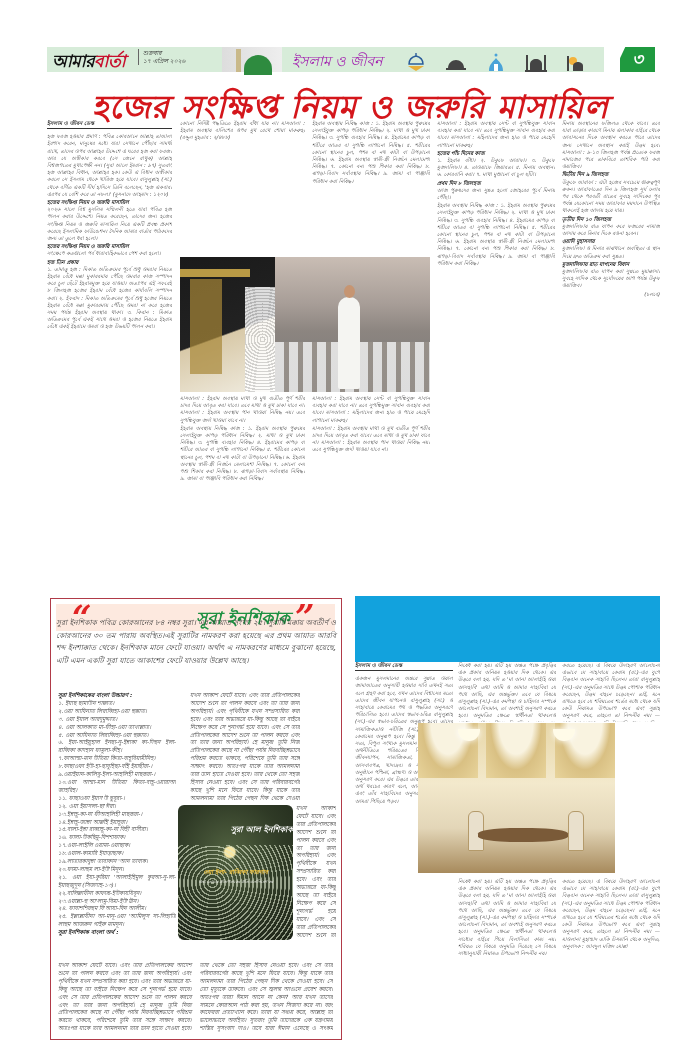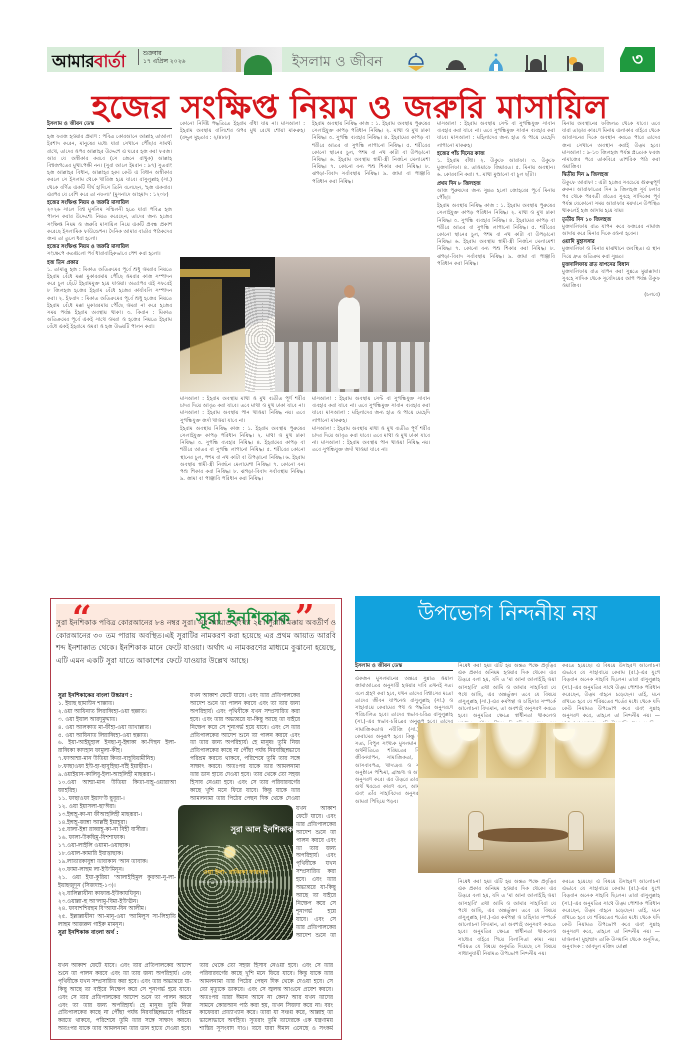--- a/index.html
+++ b/index.html
@@ -1,28 +1,28 @@
 <!DOCTYPE html>
 <html><head>
 <meta charset="utf-8">
 <style>
   html, body { margin:0; padding:0; background:#ffffff; }
   body { width:700px; height:1050px; position:relative; overflow:hidden;
          font-family:"DejaVu Sans", sans-serif; color:#222; }
-  .page { position:absolute; left:0; top:0; width:572px; height:1050px; }
+  .page { position:absolute; left:0; top:0; width:572px; height:1050px;font-style:italic; }
 
   
   .header { position:absolute; left:47px; top:47px; width:557px; height:25px; background:#d7ecd9; }
   .logo { position:absolute; left:52px; top:48px; font-weight:bold; font-size:17px; color:#111; letter-spacing:-0.5px; }
   .logo .r { color:#c8102e; }
   .dateblock { position:absolute; left:138px; top:49px; border-left:1px solid #666; padding-left:4px; font-size:6px; line-height:8px; color:#333; }
   .mosque-img { position:absolute; left:222px; top:47px; width:60px; height:25px; background:linear-gradient(90deg,#ddd,#eee); }
   .mosque-img .dome { position:absolute; left:22px; top:8px; width:28px; height:20px; border-radius:14px 14px 0 0; background:#2e8b3f; }
   .mosque-img .minaret { position:absolute; left:14px; top:2px; width:5px; height:23px; background:#c9b98a; }
-  .section-title { position:absolute; left:292px; top:50px; font-size:14px; color:#737373; }
+  .section-title { position:absolute; left:292px; top:50px; font-size:14px; color:#a21caf; }
   .hicons { position:absolute; left:405px; top:47px; height:25px; display:flex; gap:18px; align-items:flex-end; }
   .hicon { width:22px; height:20px; }
   .pageno { position:absolute; left:620px; top:47px; width:35px; height:25px; background:#1f9a3f;
             color:#fff; font-weight:bold; font-size:17px; text-align:center; line-height:25px;
             clip-path:polygon(15% 0,100% 0,100% 100%,0 100%,0 45%); }
 
   .headline { position:absolute; left:60px; top:82px; width:580px; text-align:center;
               font-size:32px; color:#d4161b; font-weight:bold; letter-spacing:0.5px; }
 
   
@@ -230,21 +230,20 @@
     <div class="t3">এবং তোমার প্রতিপালকের প্রতি মনোনিবেশ কর</div>
   </div>
   <div class="col" style="left:296px; top:805px; width:40px; height:135px; font-size:5.6px; line-height:7.9px;">
     <p>যখন আকাশ ফেটে যাবে। এবং তার প্রতিপালকের আদেশ শুনে তা পালন করবে এবং তা তার জন্য অপরিহার্য। এবং পৃথিবীকে যখন সম্প্রসারিত করা হবে। এবং তার অভ্যন্তরে যা-কিছু আছে তা বাইরে নিক্ষেপ করে সে শূন্যগর্ভ হয়ে যাবে। এবং সে তার প্রতিপালকের আদেশ শুনে তা পালন করবে এবং তা তার জন্য অপরিহার্য। হে মানুষ! তুমি নিজ প্রতিপালকের কাছে না পৌঁছা পর্যন্ত নিরবচ্ছিন্নভাবে পরিশ্রম করতে থাকবে, পরিশেষে তুমি তার সঙ্গে সাক্ষাৎ করবে। অতঃপর যাকে তার আমলনামা তার ডান হাতে দেওয়া হবে। তার থেকে তো সহজ হিসাব নেওয়া হবে। এবং সে তার পরিবারবর্গের কাছে খুশি মনে ফিরে যাবে। কিন্তু যাকে তার আমলনামা তার পিঠের পেছন দিক থেকে দেওয়া হবে। সে তো মৃত্যুকে ডাকবে। এবং সে জ্বলন্ত আগুনে প্রবেশ করবে। অতঃপর তারা ঈমান আনে না কেন? আর যখন তাদের সামনে কোরআন পাঠ করা হয়, তখন সিজদা করে না। বরং কাফেররা প্রত্যাখ্যান করে। তারা যা সঞ্চয় করে, আল্লাহ তা ভালোভাবে অবহিত। সুতরাং তুমি তাদেরকে এক যন্ত্রণাময় শাস্তির সুসংবাদ দাও। তবে যারা ঈমান এনেছে ও সৎকর্ম করেছে, তারা লাভ করবে নিরবচ্ছিন্ন পুরস্কার। (সুরা ইনশিকাক, আয়াত : ১-২৫)</p>
   </div>
   <div class="col" style="left:58px; top:962px; width:275px; height:72px; font-size:5.6px; line-height:7.9px; column-count:2; column-gap:8px;">
     <p>যখন আকাশ ফেটে যাবে। এবং তার প্রতিপালকের আদেশ শুনে তা পালন করবে এবং তা তার জন্য অপরিহার্য। এবং পৃথিবীকে যখন সম্প্রসারিত করা হবে। এবং তার অভ্যন্তরে যা-কিছু আছে তা বাইরে নিক্ষেপ করে সে শূন্যগর্ভ হয়ে যাবে। এবং সে তার প্রতিপালকের আদেশ শুনে তা পালন করবে এবং তা তার জন্য অপরিহার্য। হে মানুষ! তুমি নিজ প্রতিপালকের কাছে না পৌঁছা পর্যন্ত নিরবচ্ছিন্নভাবে পরিশ্রম করতে থাকবে, পরিশেষে তুমি তার সঙ্গে সাক্ষাৎ করবে। অতঃপর যাকে তার আমলনামা তার ডান হাতে দেওয়া হবে। তার থেকে তো সহজ হিসাব নেওয়া হবে। এবং সে তার পরিবারবর্গের কাছে খুশি মনে ফিরে যাবে। কিন্তু যাকে তার আমলনামা তার পিঠের পেছন দিক থেকে দেওয়া হবে। সে তো মৃত্যুকে ডাকবে। এবং সে জ্বলন্ত আগুনে প্রবেশ করবে। অতঃপর তারা ঈমান আনে না কেন? আর যখন তাদের সামনে কোরআন পাঠ করা হয়, তখন সিজদা করে না। বরং কাফেররা প্রত্যাখ্যান করে। তারা যা সঞ্চয় করে, আল্লাহ তা ভালোভাবে অবহিত। সুতরাং তুমি তাদেরকে এক যন্ত্রণাময় শাস্তির সুসংবাদ দাও। তবে যারা ঈমান এনেছে ও সৎকর্ম করেছে, তারা লাভ করবে নিরবচ্ছিন্ন পুরস্কার। (সুরা ইনশিকাক, আয়াত : ১-২৫)</p>
   </div>
 
   <div class="blue-head">
-    <div>উপভোগ নিন্দনীয় নয়</div>
   </div>
   <div class="col" style="left:355px; top:662px; width:98px; height:370px;">
     <span class="byline">ইসলাম ও জীবন ডেস্ক</span>
     <p>একজন মুসলমানের অন্তরে সুন্নাত ওয়াল জামাআতের অনুসারী হওয়ার দাবি তখনই সত্য বলে গ্রহণ করা হবে, যখন তাদের বিশ্বাসের মতো তাদের জীবন যাপনেও রাসুলুল্লাহ (সা.) ও সাহাবায়ে কেরামের পথ ও পদ্ধতির অনুসরণে পরিচালিত হবে। তাদের স্বভাব-চরিত্র রাসুলুল্লাহ (সা.)-এর স্বভাব-চরিত্রের অনুরূপ হবে। তাদের সামাজিকতাও নবীজি (সা.) ও সাহাবায়ে কেরামের অনুরূপ হবে। কিন্তু দুঃখজনক হলেও সত্য, বিপুল সংখ্যক মুসলমান তাদের জীবন ও অর্থনীতিতে শরিয়তের বিধান মানলেও জীবনযাপন, সামাজিকতা, পোশাক-আশাক, আসবাবপত্র, খাদ্যদ্রব্য ও সামাজিক আচার অনুষ্ঠানে পশ্চিমা, ব্রাহ্মণ্য ও আধুনিক জীবনধারা অনুসরণ করে। এর উত্তরে তারা শারীরিক কষ্ট ও অর্থ খরচের কারণ বলে, আমাদের নবী (সা.) এবং তাঁর সাহাবিদের অনুসরণ করতে গেলে আমরা পিছিয়ে পড়ব।</p>
   </div>
   <div class="col" style="left:458px; top:662px; width:98px; height:60px;">
     <p>নিষেধ করা হয়। এটি হয় অন্তত পক্ষে প্রবৃত্তির এক প্রকার অনিয়ম হওয়ার দিক থেকে। এর উত্তরে বলা হয়, যদি ত 'মা আনা আলাইহি ওয়া আসহাবি' তথা আমি ও আমার সাহাবিরা যে পথে আছি, এর অন্তর্ভুক্ত। তবে যে বিষয়ে রাসুলুল্লাহ (সা.)-এর কর্মপন্থা ও চাহিদার সম্পর্কে আলোচনা বিদ্যমান, তা অবশ্যই অনুসরণ করতে হবে। অনুমতির ক্ষেত্রে স্বাধীনতা থাকলেও সাধ্যের বাইরে গিয়ে বিলাসিতা কাম্য নয়। শরিয়ত যে বিষয়ে অনুমতি দিয়েছে সে বিষয়ে সাধ্যানুযায়ী নিয়ামত উপভোগ নিন্দনীয় নয়।</p>
   </div>
   <div class="col" style="left:562px; top:662px; width:98px; height:60px;">
     <p>করতে হয়েছে। এ বিষয়ে উদাহরণ আলোচনা এভাবে যে সাহাবায়ে কেরাম (রা.)-এর যুগে বিত্তবান অনেক সাহাবি ছিলেন। তারা রাসুলুল্লাহ (সা.)-এর অনুমতির সাথে উত্তম পোশাক পরিধান করেছেন, উত্তম বাহনে চড়েছেন। তাই, মনে রাখতে হবে যে শরিয়তের শর্তের মধ্যে থেকে যদি কেউ নিয়ামত উপভোগ করে এবং সুন্নাহ অনুসরণ করে, তাহলে তা নিন্দনীয় নয়। — মাওলানা মুহাম্মাদ তাকি উসমানি থেকে অনূদিত, অনুবাদক : আবদুল মজিদ মোল্লা</p>

